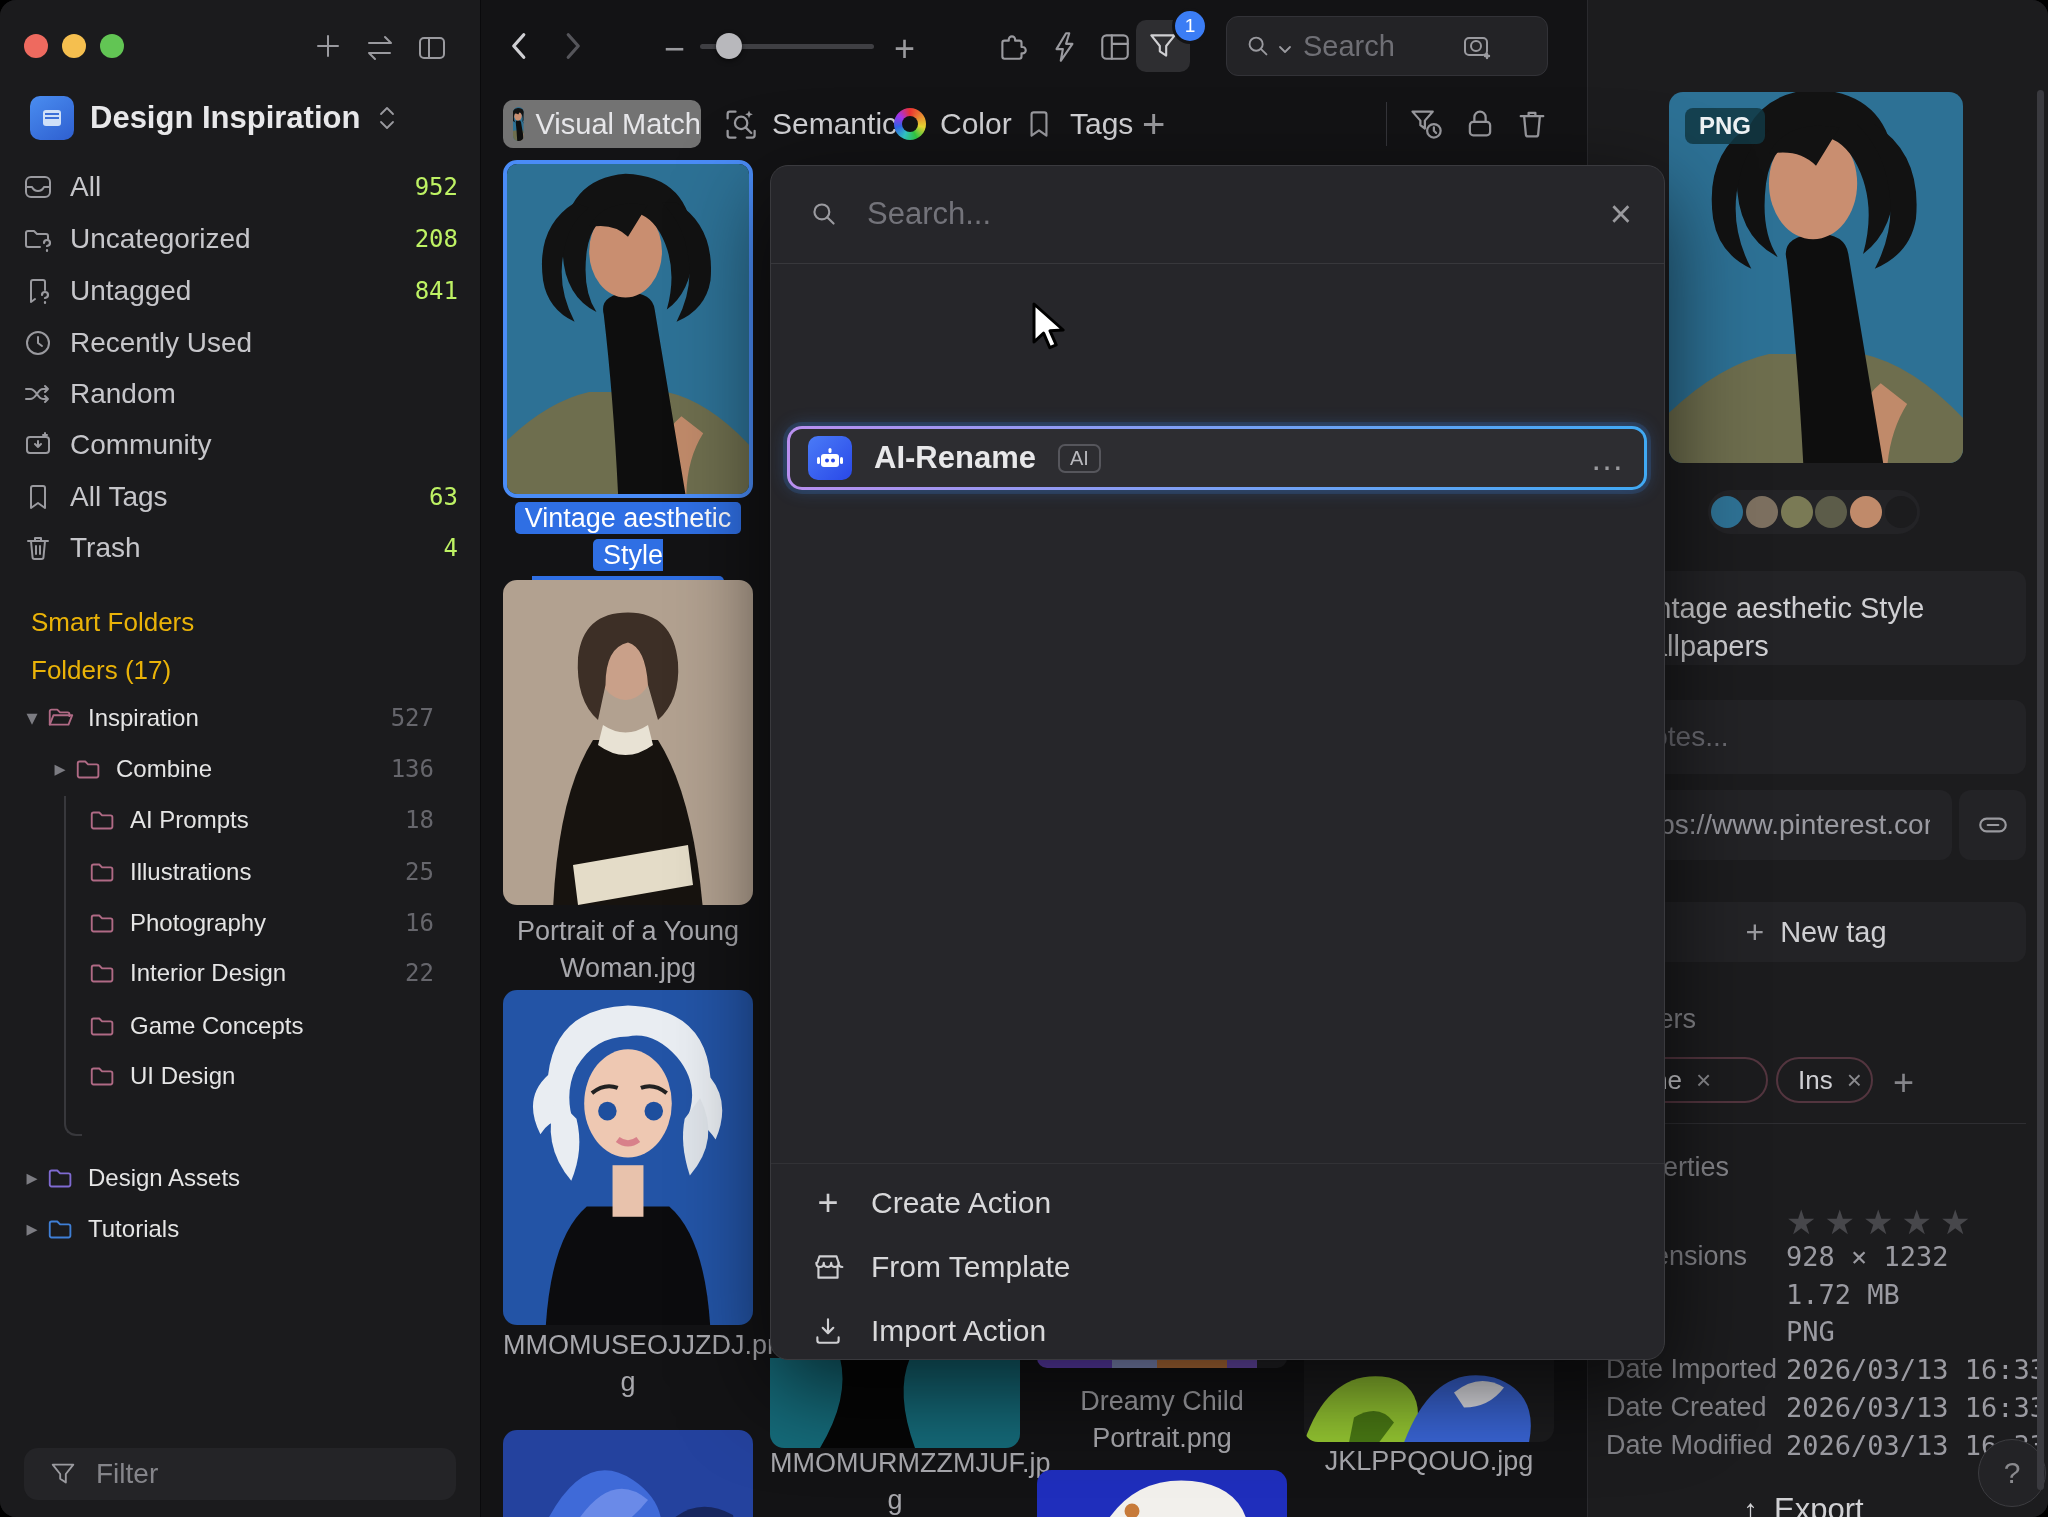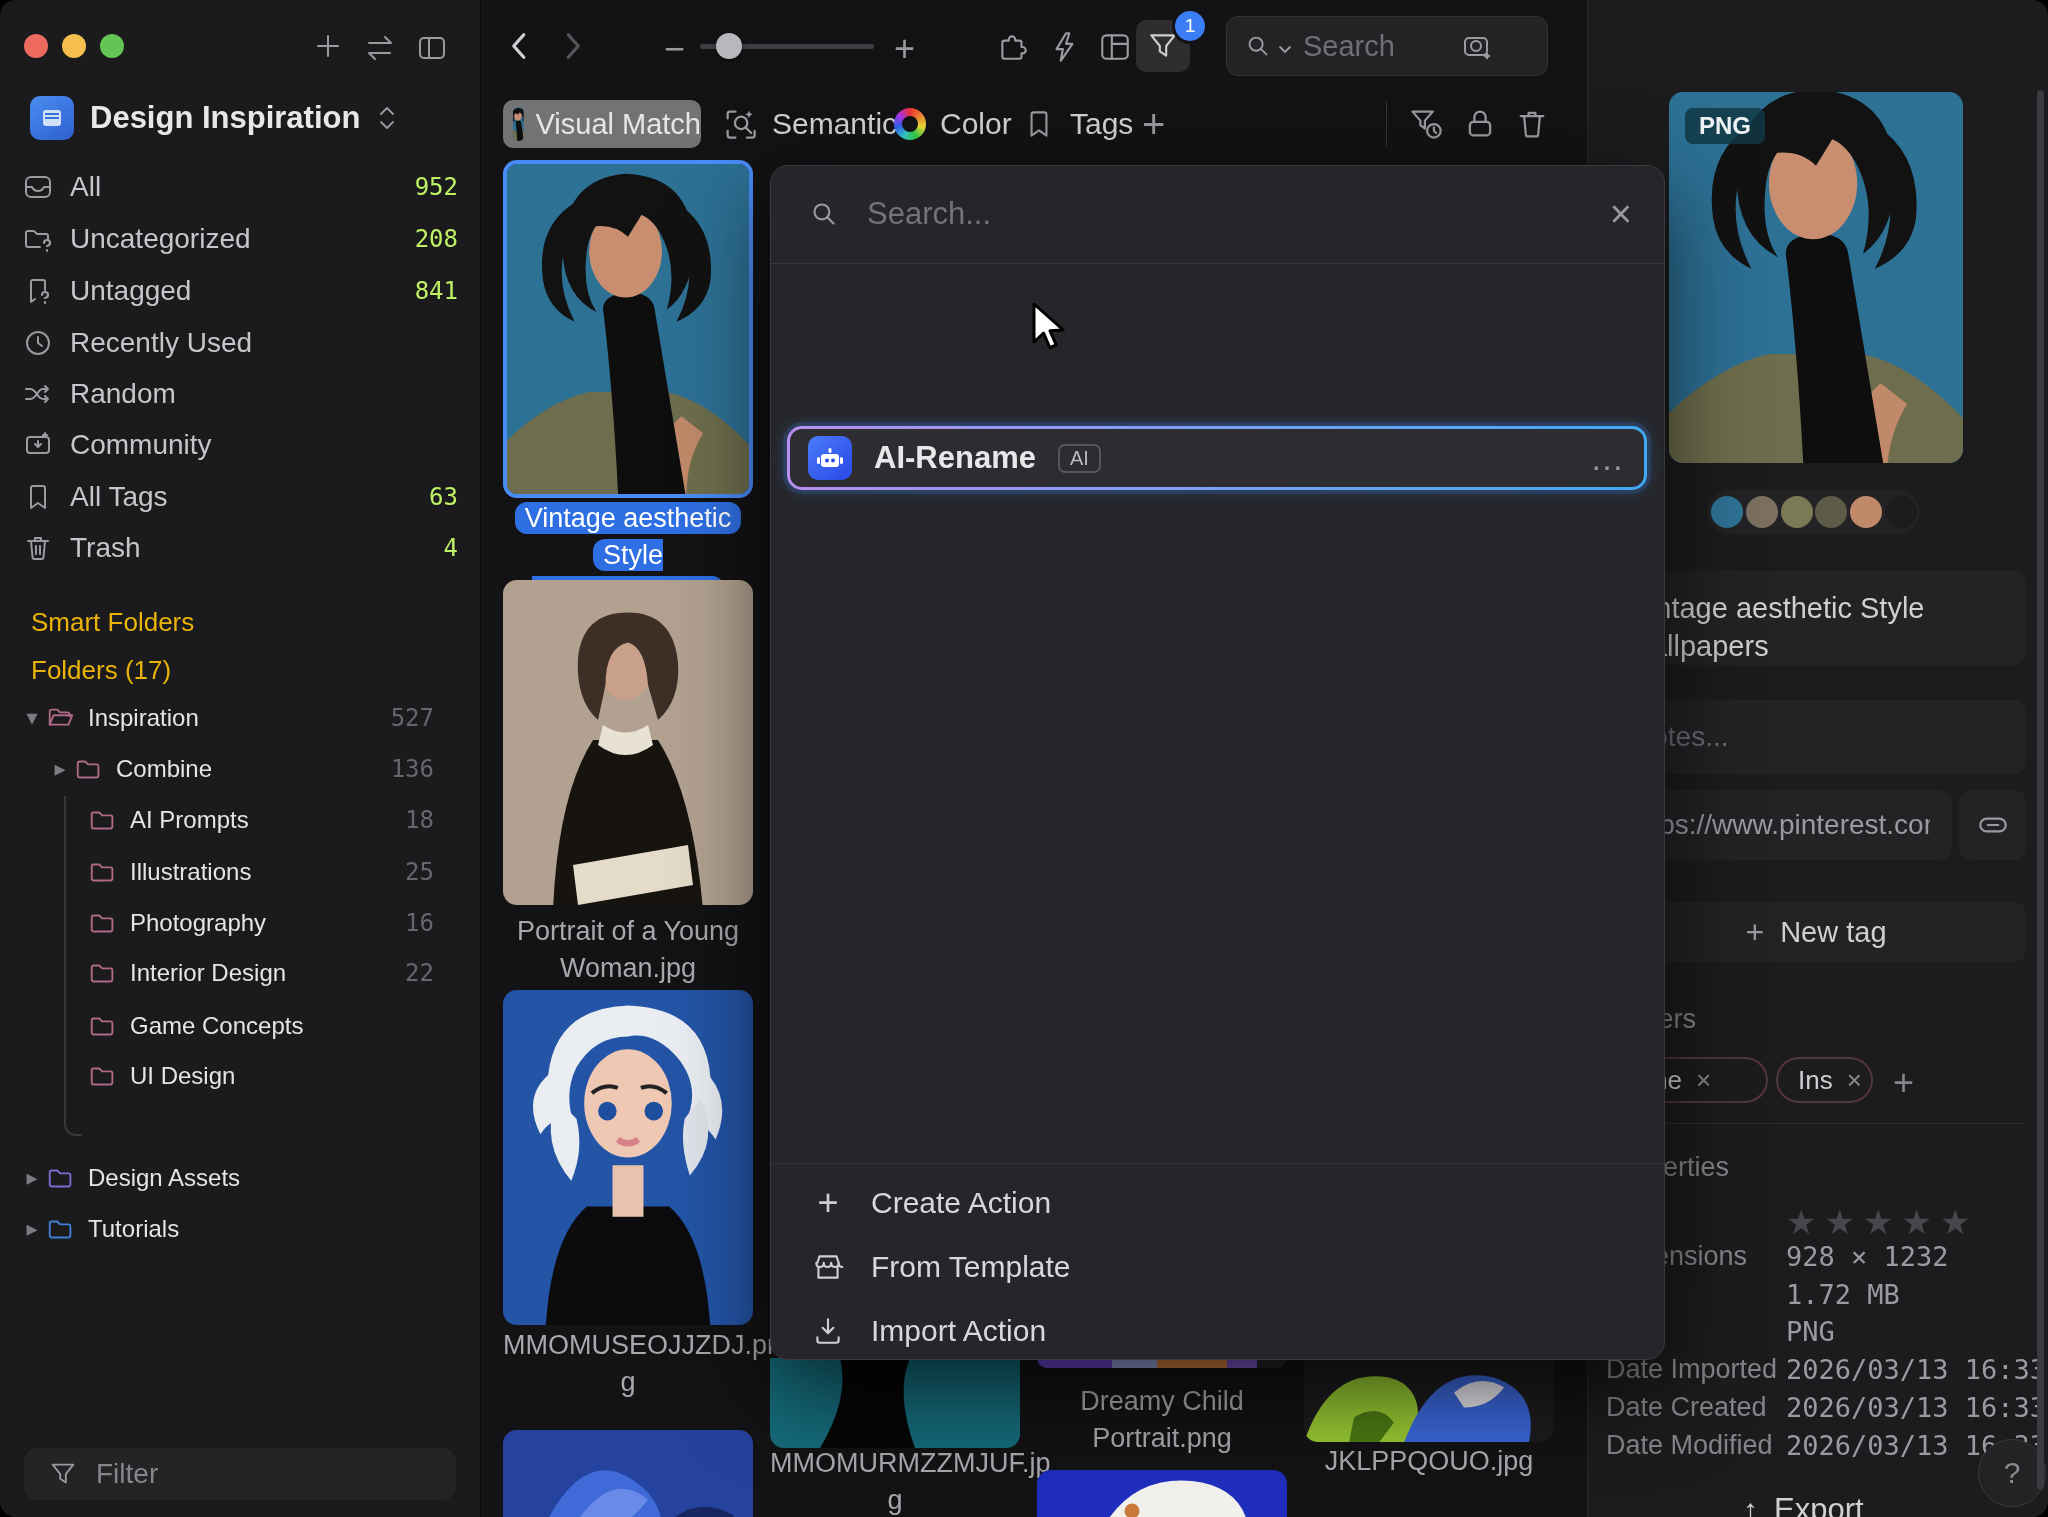--- a/index.html
+++ b/index.html
@@ -27,21 +27,21 @@
   
   .glyph{color:#9a9a9e;}
   .searchbox{left:1226px;top:16px;width:320px;height:58px;background:#232326;border:1px solid #323237;border-radius:12px;display:flex;align-items:center;}
   .searchbox input{background:transparent;border:0;outline:0;color:#cfcfd2;font-size:29px;width:150px;font-family:"Liberation Sans",sans-serif;}
   .searchbox input::placeholder{color:#6f6f75;}
   .chip2{display:flex;align-items:center;gap:14px;}
   .chip2 span{font-size:30px;color:#d2d2d5;white-space:nowrap;}
   
   .card-img{border-radius:14px;overflow:hidden;}
   .cap{width:250px;text-align:center;font-size:27px;line-height:37px;color:#a8a8ad;}
-  .cap .hl{color:#fff;padding:1px 10px;border-radius:12px;}
+  .cap .hl{color:#fff;padding:1px 10px;border-radius:5px;}
   
   .modal{left:770px;top:165px;width:895px;height:1195px;background:#26262a;border:1px solid #3a3a3e;border-radius:18px;box-shadow:0 30px 90px rgba(0,0,0,.65);z-index:50;box-sizing:border-box;}
   .modal input{background:transparent;border:0;outline:0;color:#cfcfd2;font-size:31px;width:600px;font-family:"Liberation Sans",sans-serif;}
   .modal input::placeholder{color:#73737a;}
   .grad{left:16px;top:260px;width:860px;border-radius:15px;padding:3px;background:linear-gradient(90deg,#b98fef,#7aa0f5,#40a9f4);box-shadow:0 0 0 4px rgba(64,140,246,.16),0 0 18px rgba(64,140,246,.30);box-sizing:border-box;}
   .actionrow{height:58px;background:#2d2d31;border-radius:12px;display:flex;align-items:center;padding:0 18px;}
   .ai-badge{border:2px solid #56565c;border-radius:7px;padding:1px 10px;font-size:20px;color:#b8b8bd;}
   .footrow{left:18px;width:858px;height:62px;display:flex;align-items:center;gap:26px;padding-left:22px;border-radius:10px;box-sizing:border-box;}
   .footrow span.t{font-size:30px;color:#d8d8da;}
   

